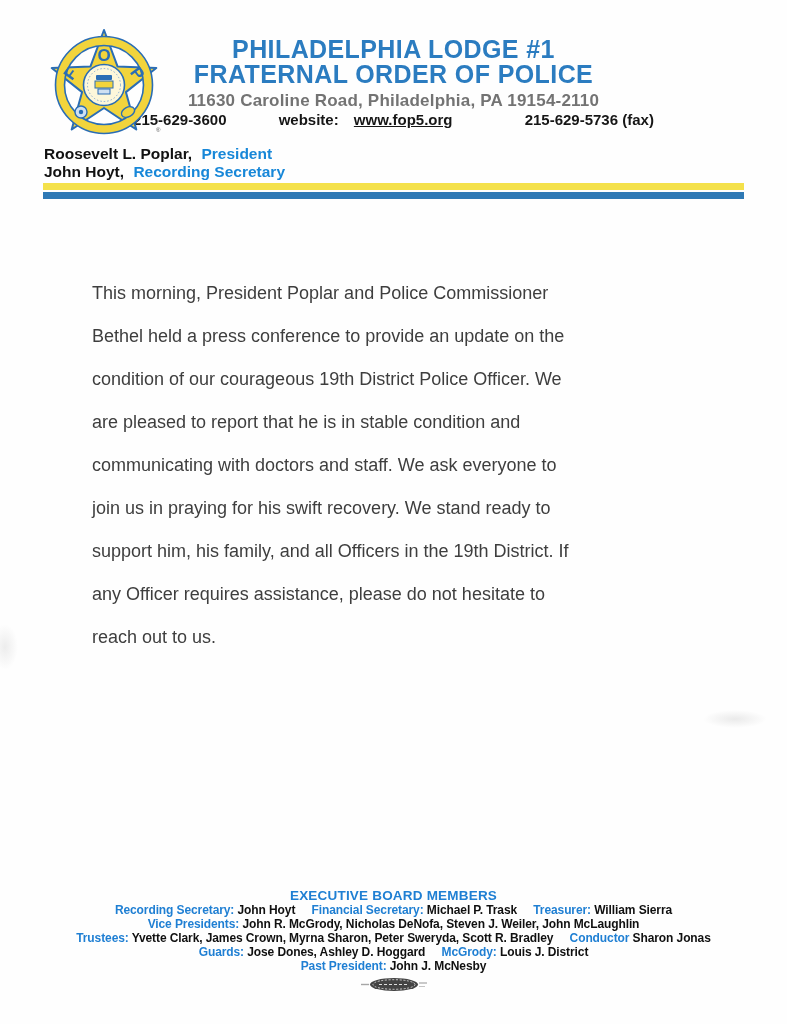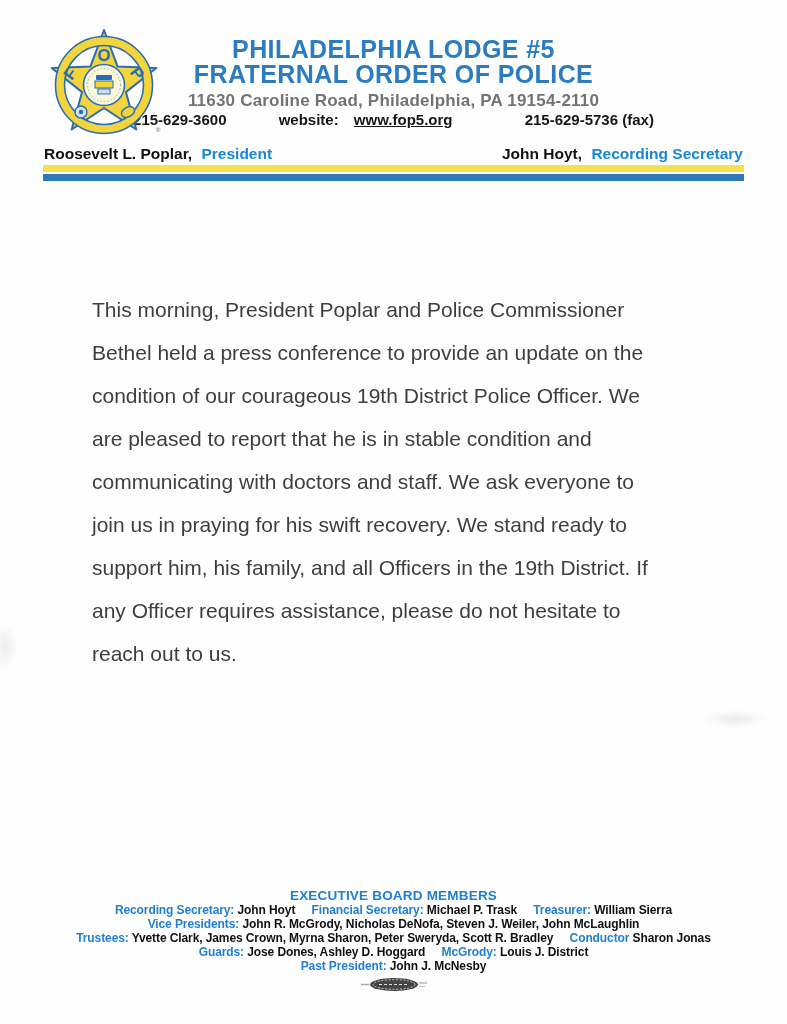--- a/index.html
+++ b/index.html
@@ -20,32 +20,32 @@
   .head-text{padding-top:37px;text-align:center;font-weight:bold;}
   .org-line{color:var(--title-blue,#2b7cc0);font-size:25px;line-height:25px;letter-spacing:.4px;}
   .addr{color:#737373;font-size:17px;line-height:18px;margin-top:5px;letter-spacing:.2px;}
   .contact{color:#161616;font-size:15px;line-height:16px;margin-top:2px;}
   .contact .w-label{margin-left:48px;}
   .contact .w-url{margin-left:11px;text-decoration:underline;}
   .contact .fax{margin-left:68px;}
   .officers{
     display:flex;justify-content:space-between;
     padding:0 44px;margin-top:17px;
-    font-size:15.5px;font-weight:bold;color:#111;
+    font-size:15.5px;font-weight:bold;color:#111;flex-direction:column;
   }
   .officer-title{color:var(--accent-blue,#1787d8);margin-left:5px;}
   .rule{margin:0 43px;}
   .rule-yellow{height:7px;background:var(--bar-yellow,#f4e14b);margin-top:2px;}
   .rule-blue{height:7px;background:var(--bar-blue,#2e79b5);margin-top:2px;}
 
   
   .letter-body{
-    position:absolute;left:92px;top:288px;width:640px;
+    position:absolute;left:92px;top:272px;width:640px;
     color:var(--body-text,#3e3e3e);
-    font-size:21px;
+    font-size:18px;
   }
   .bline{height:43px;line-height:43px;white-space:nowrap;}
 
   
   .board-footer{position:absolute;left:0;right:0;top:889px;text-align:center;font-weight:bold;}
   .fTitle{color:var(--footer-blue,#1f7fd3);font-size:13.5px;line-height:14px;letter-spacing:.2px;}
   .fRow{font-size:12px;line-height:13.5px;color:#101010;letter-spacing:-.1px;margin-top:.5px;}
   .fLabel{color:var(--footer-blue,#1f7fd3);}
   .gap{margin-left:13px;}
   .union-bug{margin-top:4px;opacity:.88;}
@@ -82,21 +82,21 @@
 
       <circle cx="60" cy="58" r="20.5" fill="#fdf7da" style="stroke:var(--logo-blue,#2a6db5);stroke-width:1.6;"></circle>
       <circle cx="60" cy="58" r="16.5" fill="none" style="stroke:#7aa3d4;stroke-width:.9;stroke-dasharray:1.5 2;"></circle>
       <rect x="52" y="48" width="16" height="5" class="lg-blue" rx="1"></rect>
       <rect x="51" y="54" width="18" height="7" class="lg-gold" style="stroke:var(--logo-blue,#2a6db5);stroke-width:1;"></rect>
       <rect x="54" y="62" width="12" height="5" fill="#cfe0f2" style="stroke:var(--logo-blue,#2a6db5);stroke-width:1;"></rect>
       <text x="112" y="105" font-size="6" fill="#555" font-family="Liberation Sans, sans-serif">®</text>
     </svg>
 
     <div class="head-text">
-      <div class="org-line">PHILADELPHIA LODGE #5</div>
+      <div class="org-line">PHILADELPHIA LODGE #1</div>
       <div class="org-line">FRATERNAL ORDER OF POLICE</div>
       <div class="addr">11630 Caroline Road, Philadelphia, PA 19154-2110</div>
       <div class="contact">
         <span>215-629-3600</span>
         <span class="w-label">website:</span>
         <span class="w-url">www.fop5.org</span>
         <span class="fax">215-629-5736 (fax)</span>
       </div>
     </div>
 

